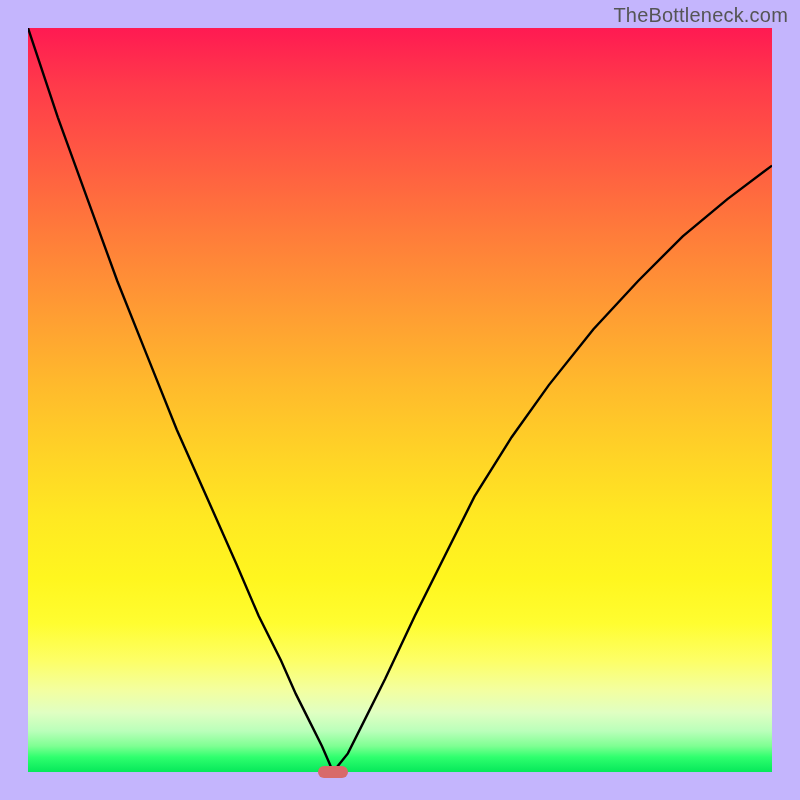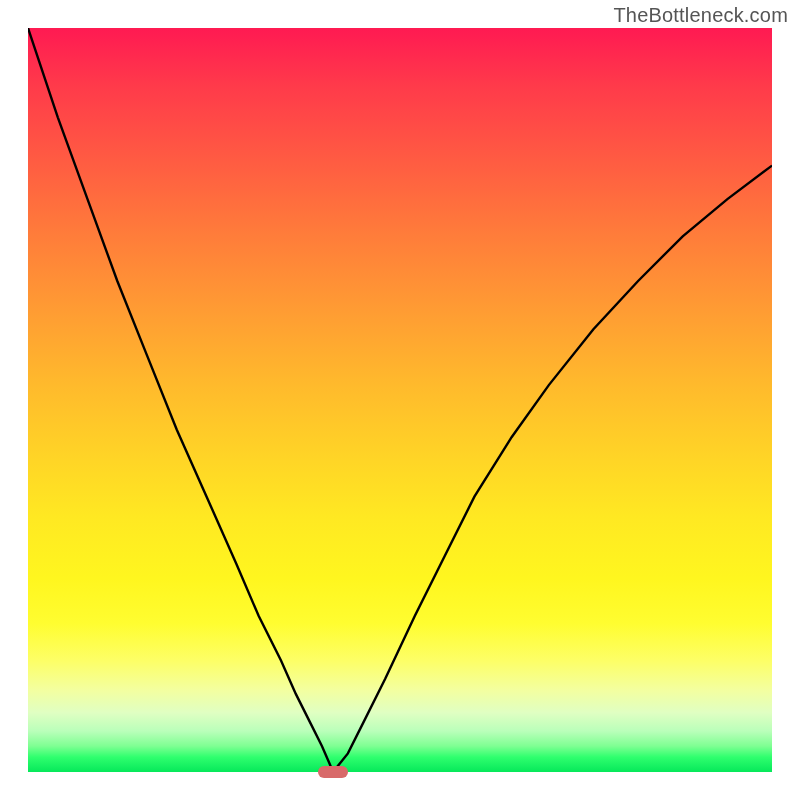--- a/index.html
+++ b/index.html
@@ -8,21 +8,21 @@
     width: 800px;
     height: 800px;
     overflow: hidden;
     background: #000;
     font-family: Arial, Helvetica, sans-serif;
   }
   .frame {
     position: relative;
     width: 800px;
     height: 800px;
-    background: #ffffff;
+    background: #c4b5fd;
   }
   .plot-area {
     position: absolute;
     left: 28px;
     top: 28px;
     width: 744px;
     height: 744px;
     background: linear-gradient(to bottom,
       #ff1a52 0%,
       #ff3b4a 8%,

